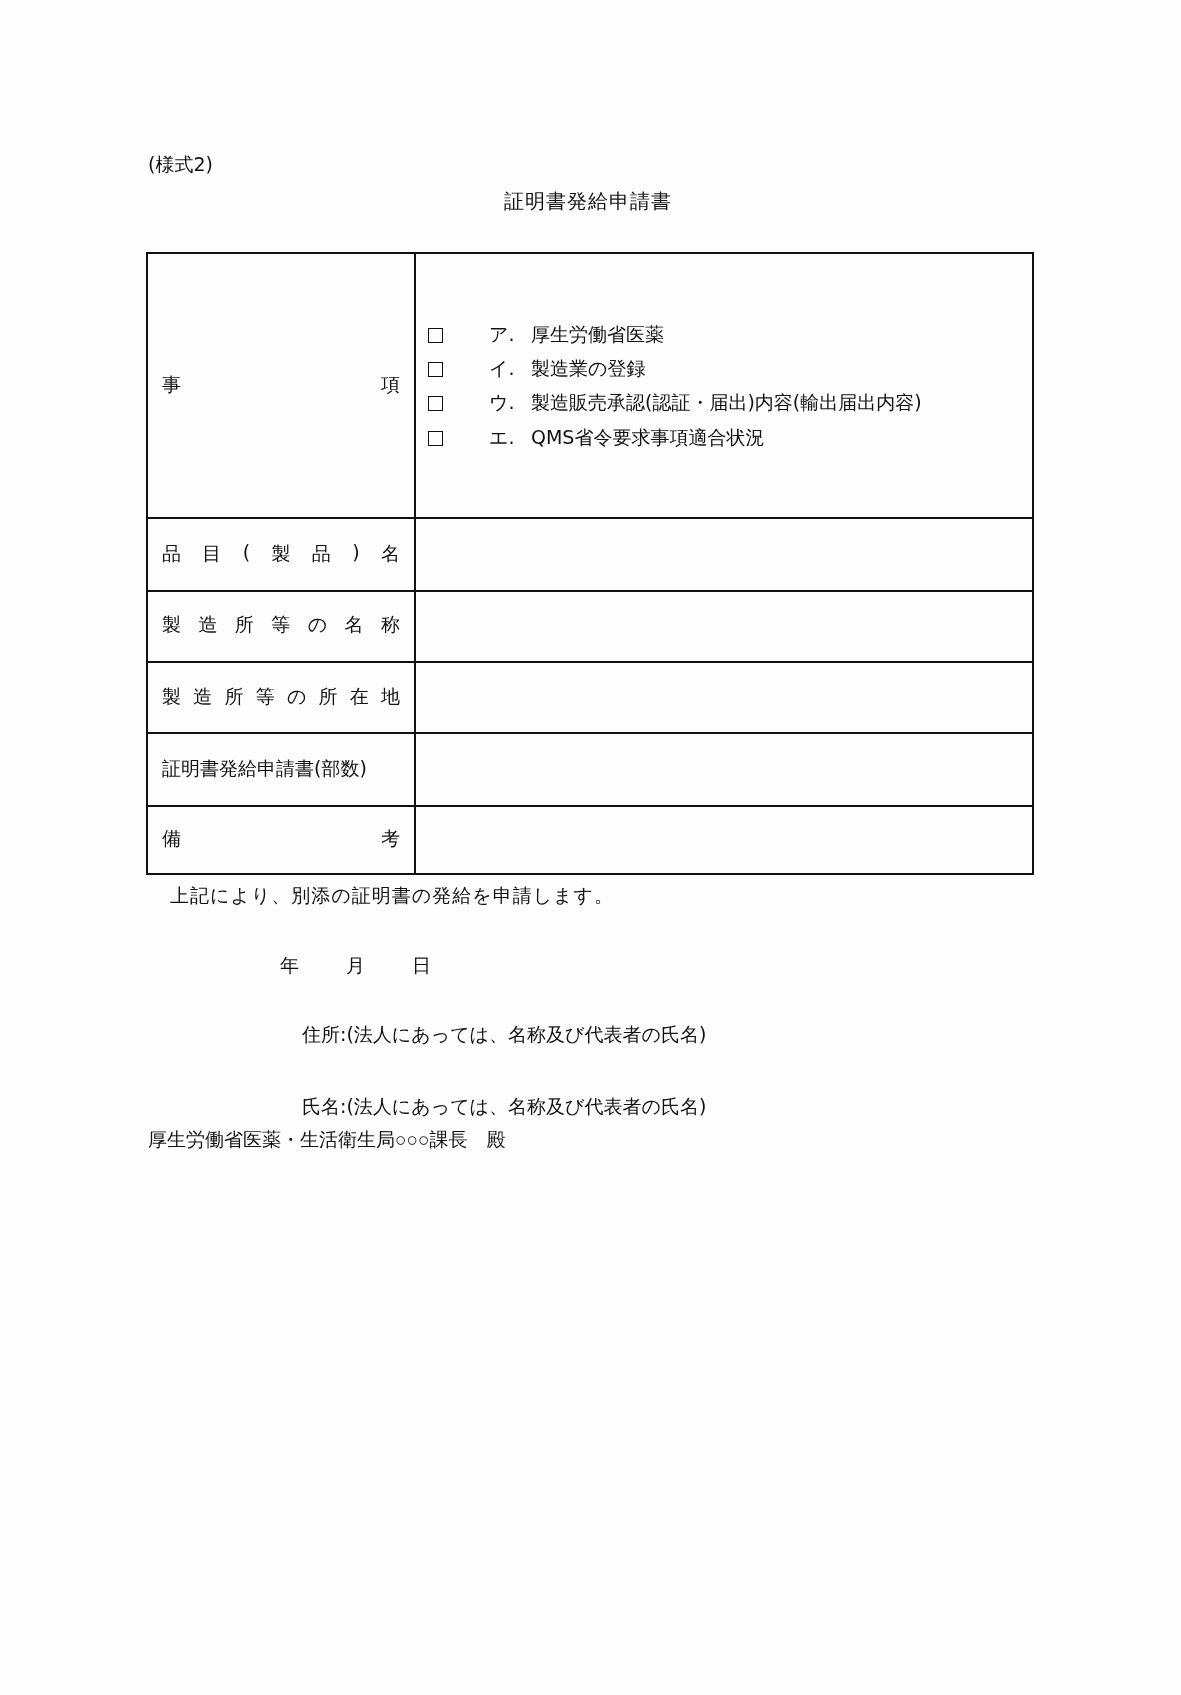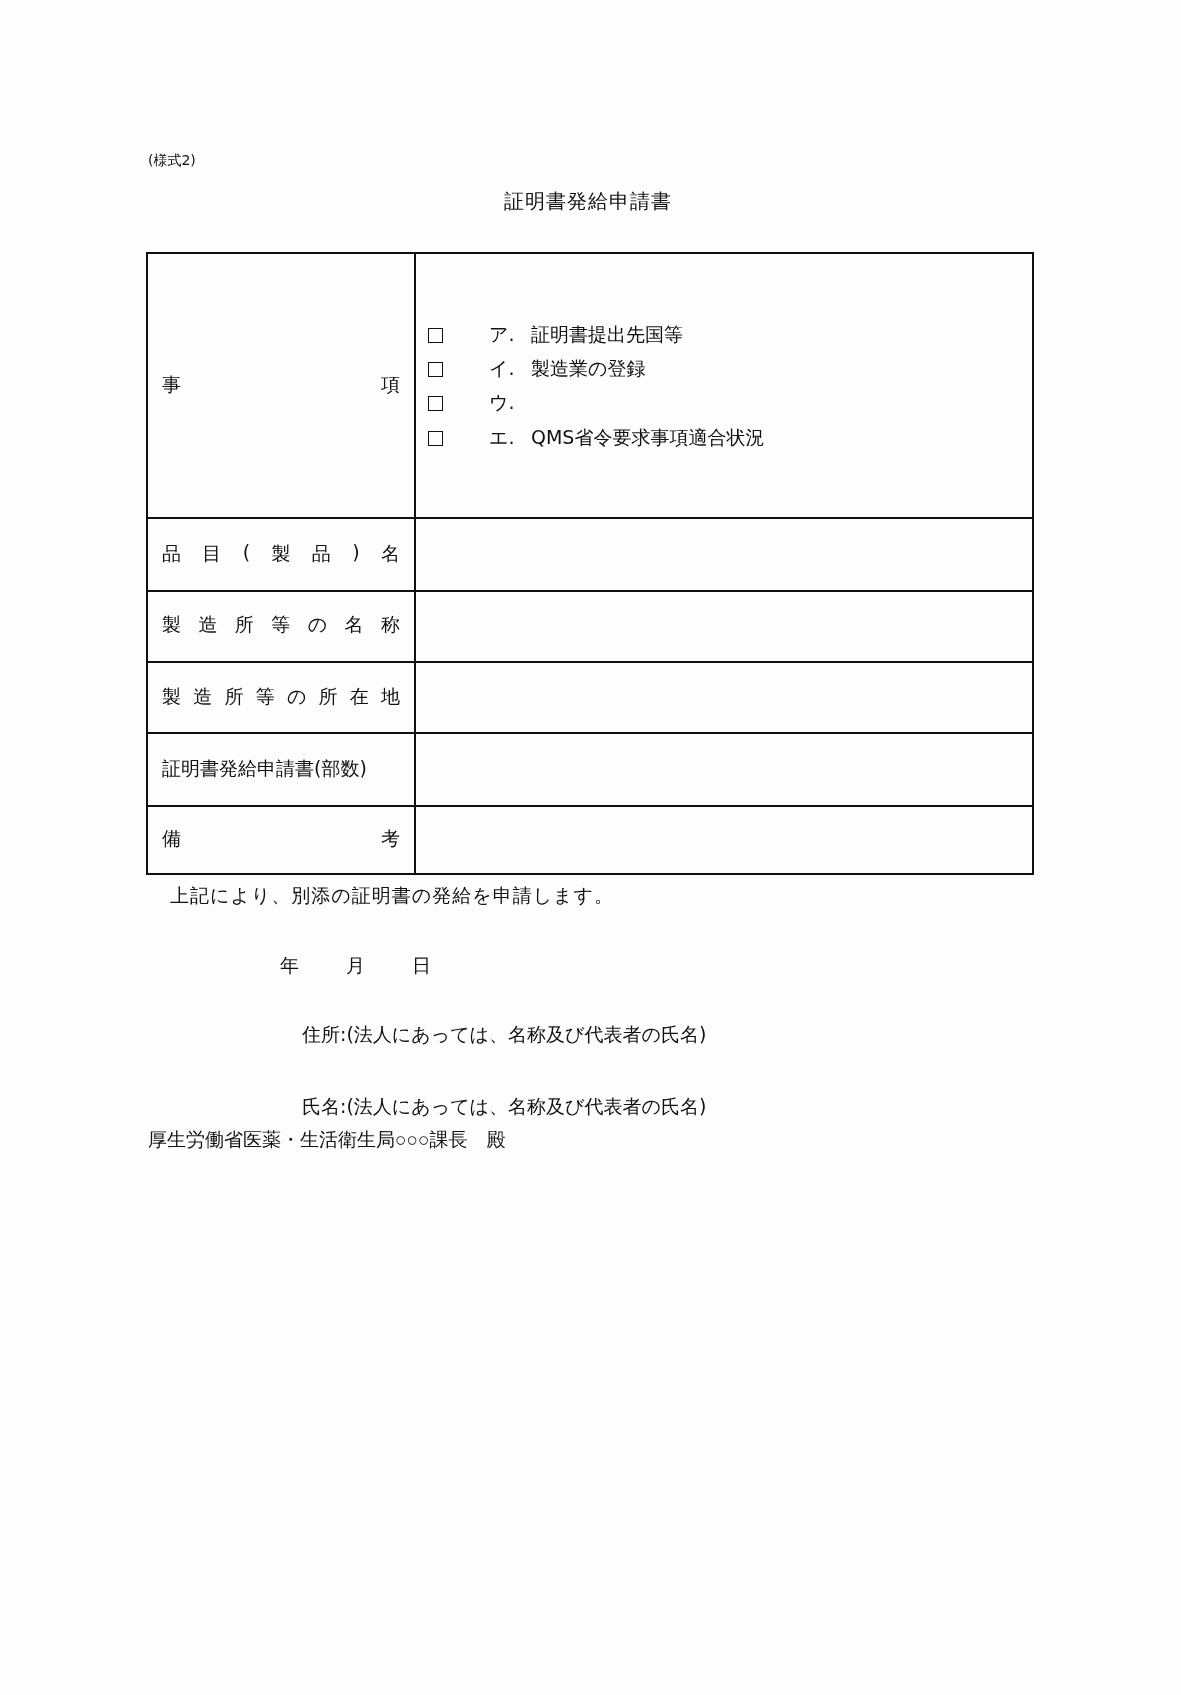--- a/index.html
+++ b/index.html
@@ -5,21 +5,21 @@
   html, body { margin: 0; padding: 0; }
   body {
     width: 1181px; height: 1695px;
     background: #fdfdfd;
     position: relative;
     font-family: "DejaVu Sans", "Liberation Sans", sans-serif;
     color: #111;
     overflow: hidden;
   }
   .abs { position: absolute; white-space: nowrap; }
-  .form-code { left: 148px; top: 152px; font-size: 14px; }
+  .form-code { left: 148px; top: 152px; font-size: 19px; }
   .doc-title { left: 504px; top: 188px; font-size: 20px; letter-spacing: 1px; }
 
   .tbl {
     position: absolute; left: 146px; top: 252px;
     width: 888px; height: 623px;
     border: 2px solid #111; box-sizing: border-box;
   }
   .vline { position: absolute; left: 266px; top: 0; bottom: 0; width: 2px; background: #111; }
   .hline { position: absolute; left: 0; right: 0; height: 2px; background: #111; }
 
@@ -61,30 +61,31 @@
   <div class="hline" style="top:478px"></div>
   <div class="hline" style="top:551px"></div>
 
   <div class="lab" style="top:118px">
     <span>事</span>
     <span>項</span>
   </div>
   <div class="opt" style="top:68px">
     <span class="cb"></span>
     <span class="opt-key">ア.</span>
-    <span>証明書提出先国等</span>
+    <span>厚生労働省医薬</span>
   </div>
   <div class="opt" style="top:102px">
     <span class="cb"></span>
     <span class="opt-key">イ.</span>
     <span>製造業の登録</span>
   </div>
   <div class="opt" style="top:136px">
     <span class="cb"></span>
     <span class="opt-key">ウ.</span>
+    <span>製造販売承認(認証・届出)内容(輸出届出内容)</span>
   </div>
   <div class="opt" style="top:171px">
     <span class="cb"></span>
     <span class="opt-key">エ.</span>
     <span>QMS省令要求事項適合状況</span>
   </div>
 
   <div class="lab" style="top:287px">
     <span>品</span>
     <span>目</span>

